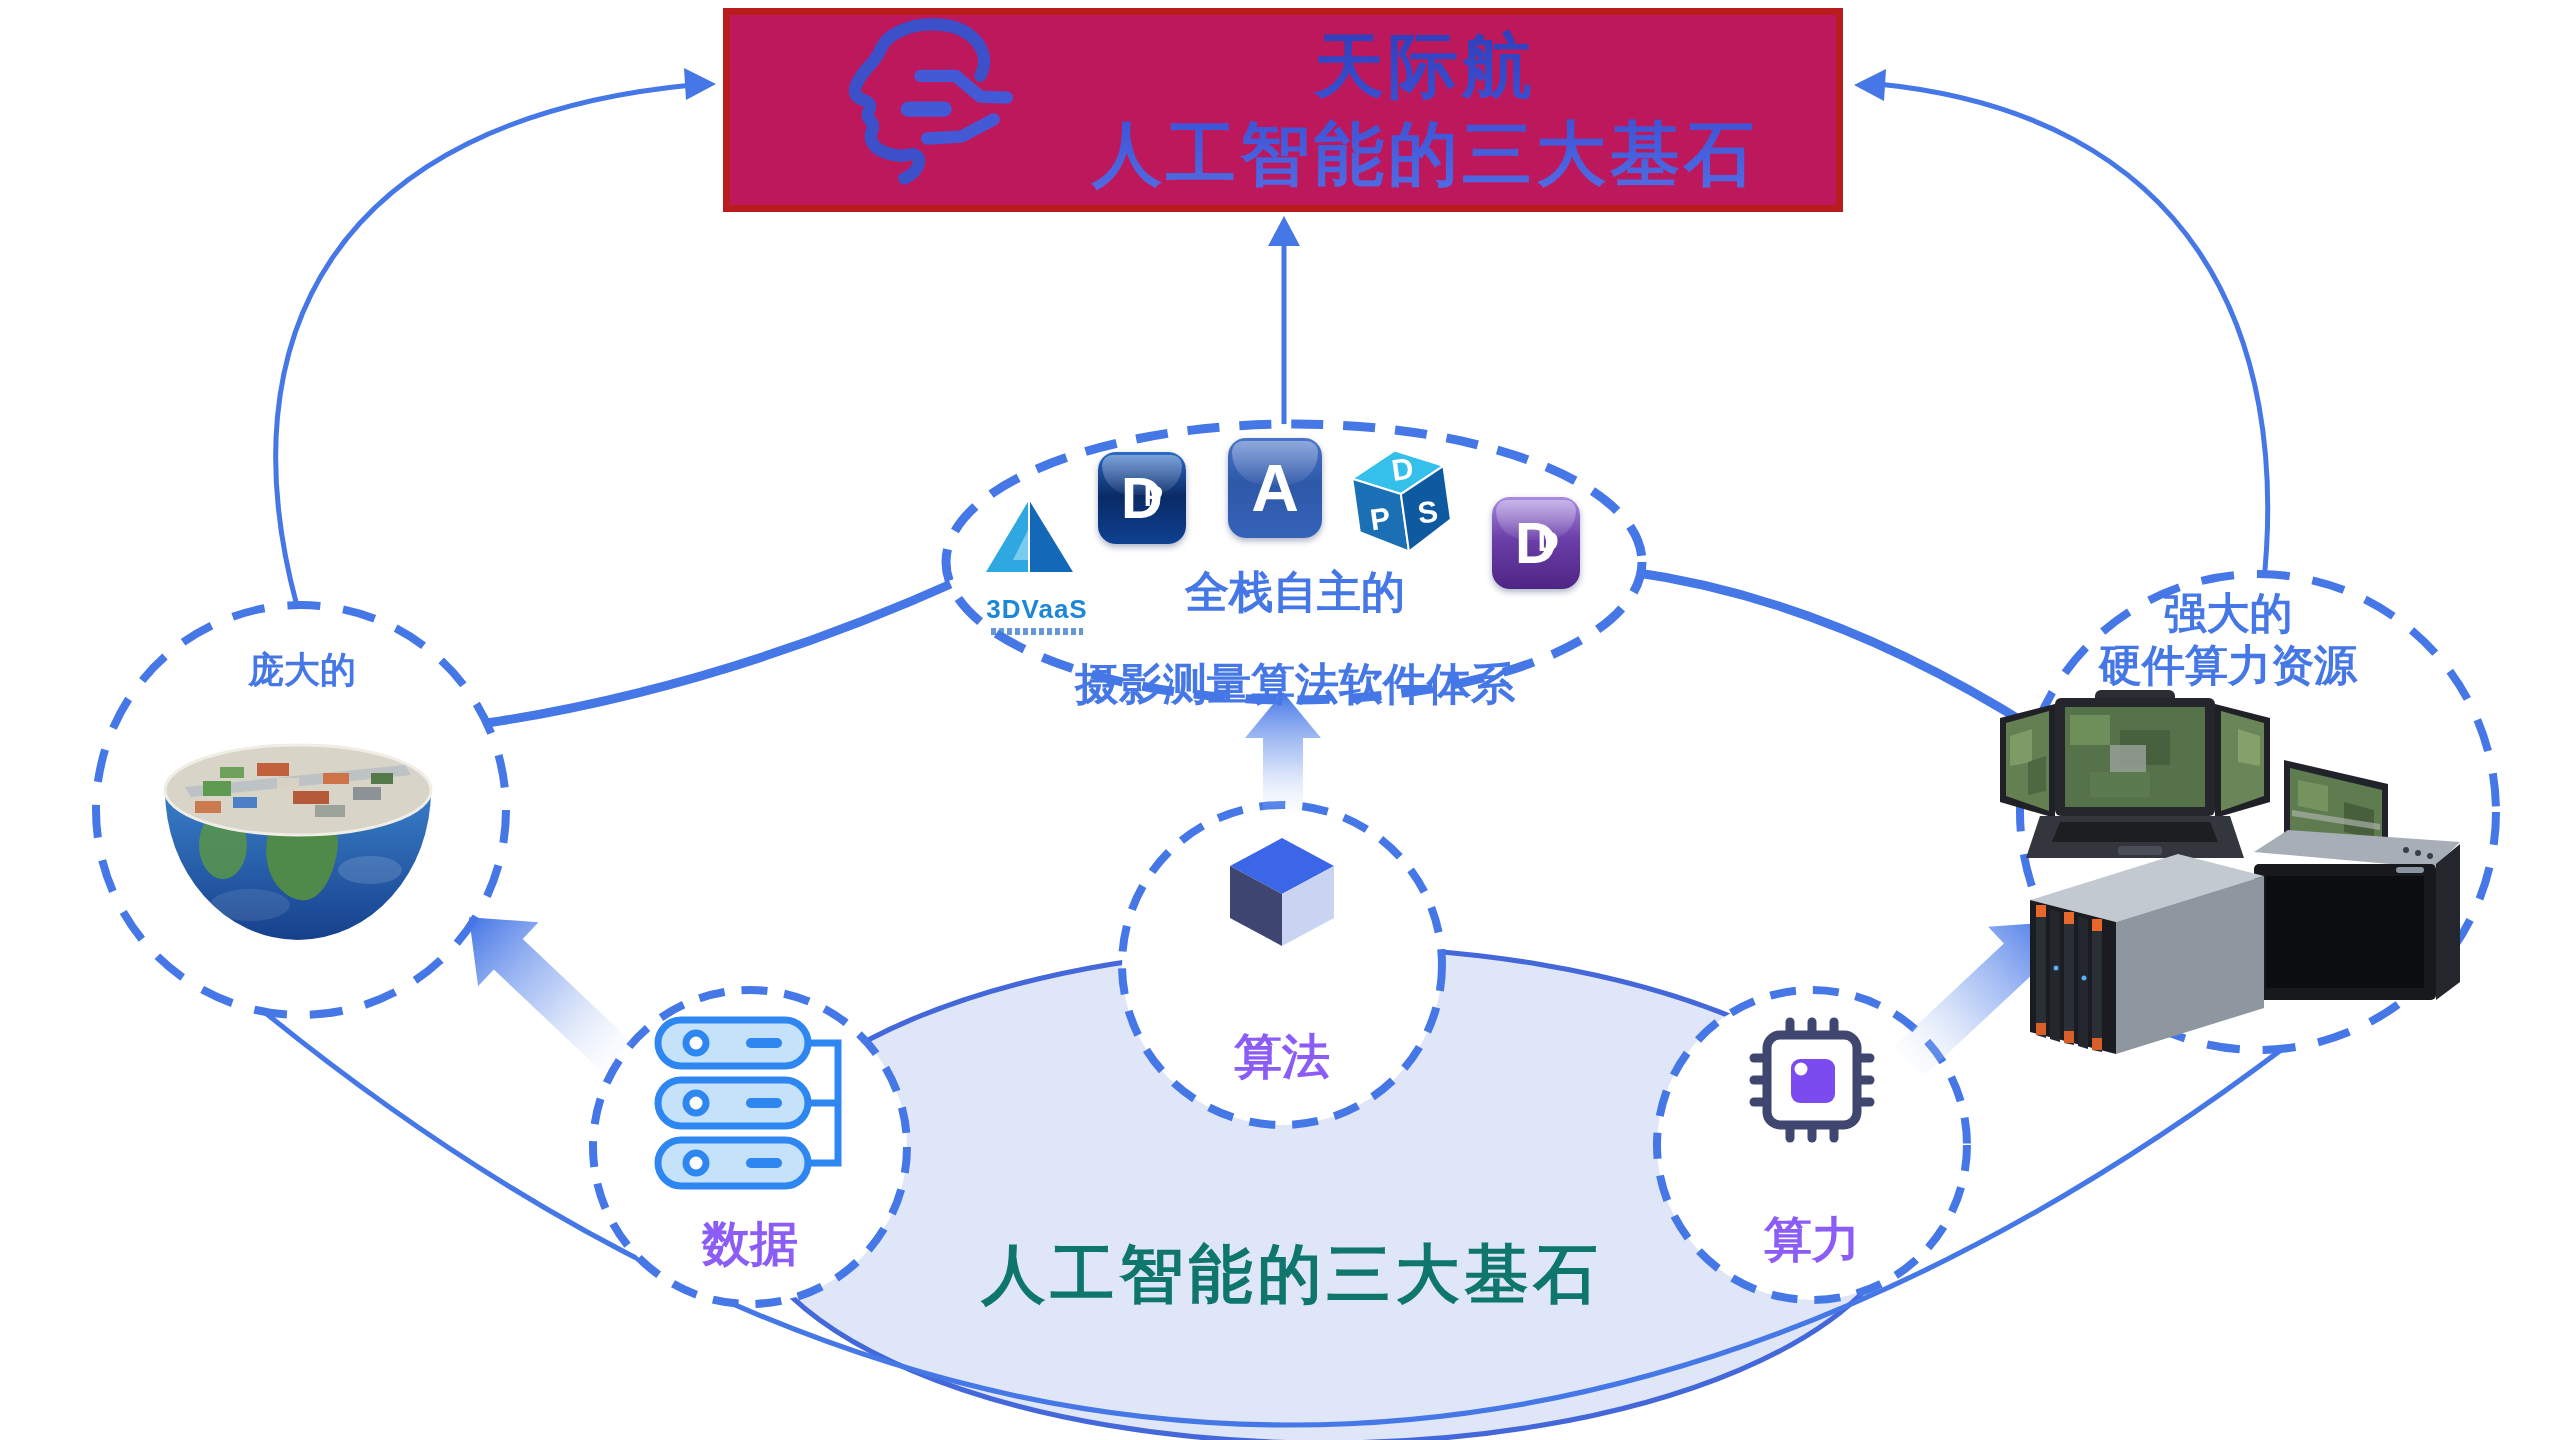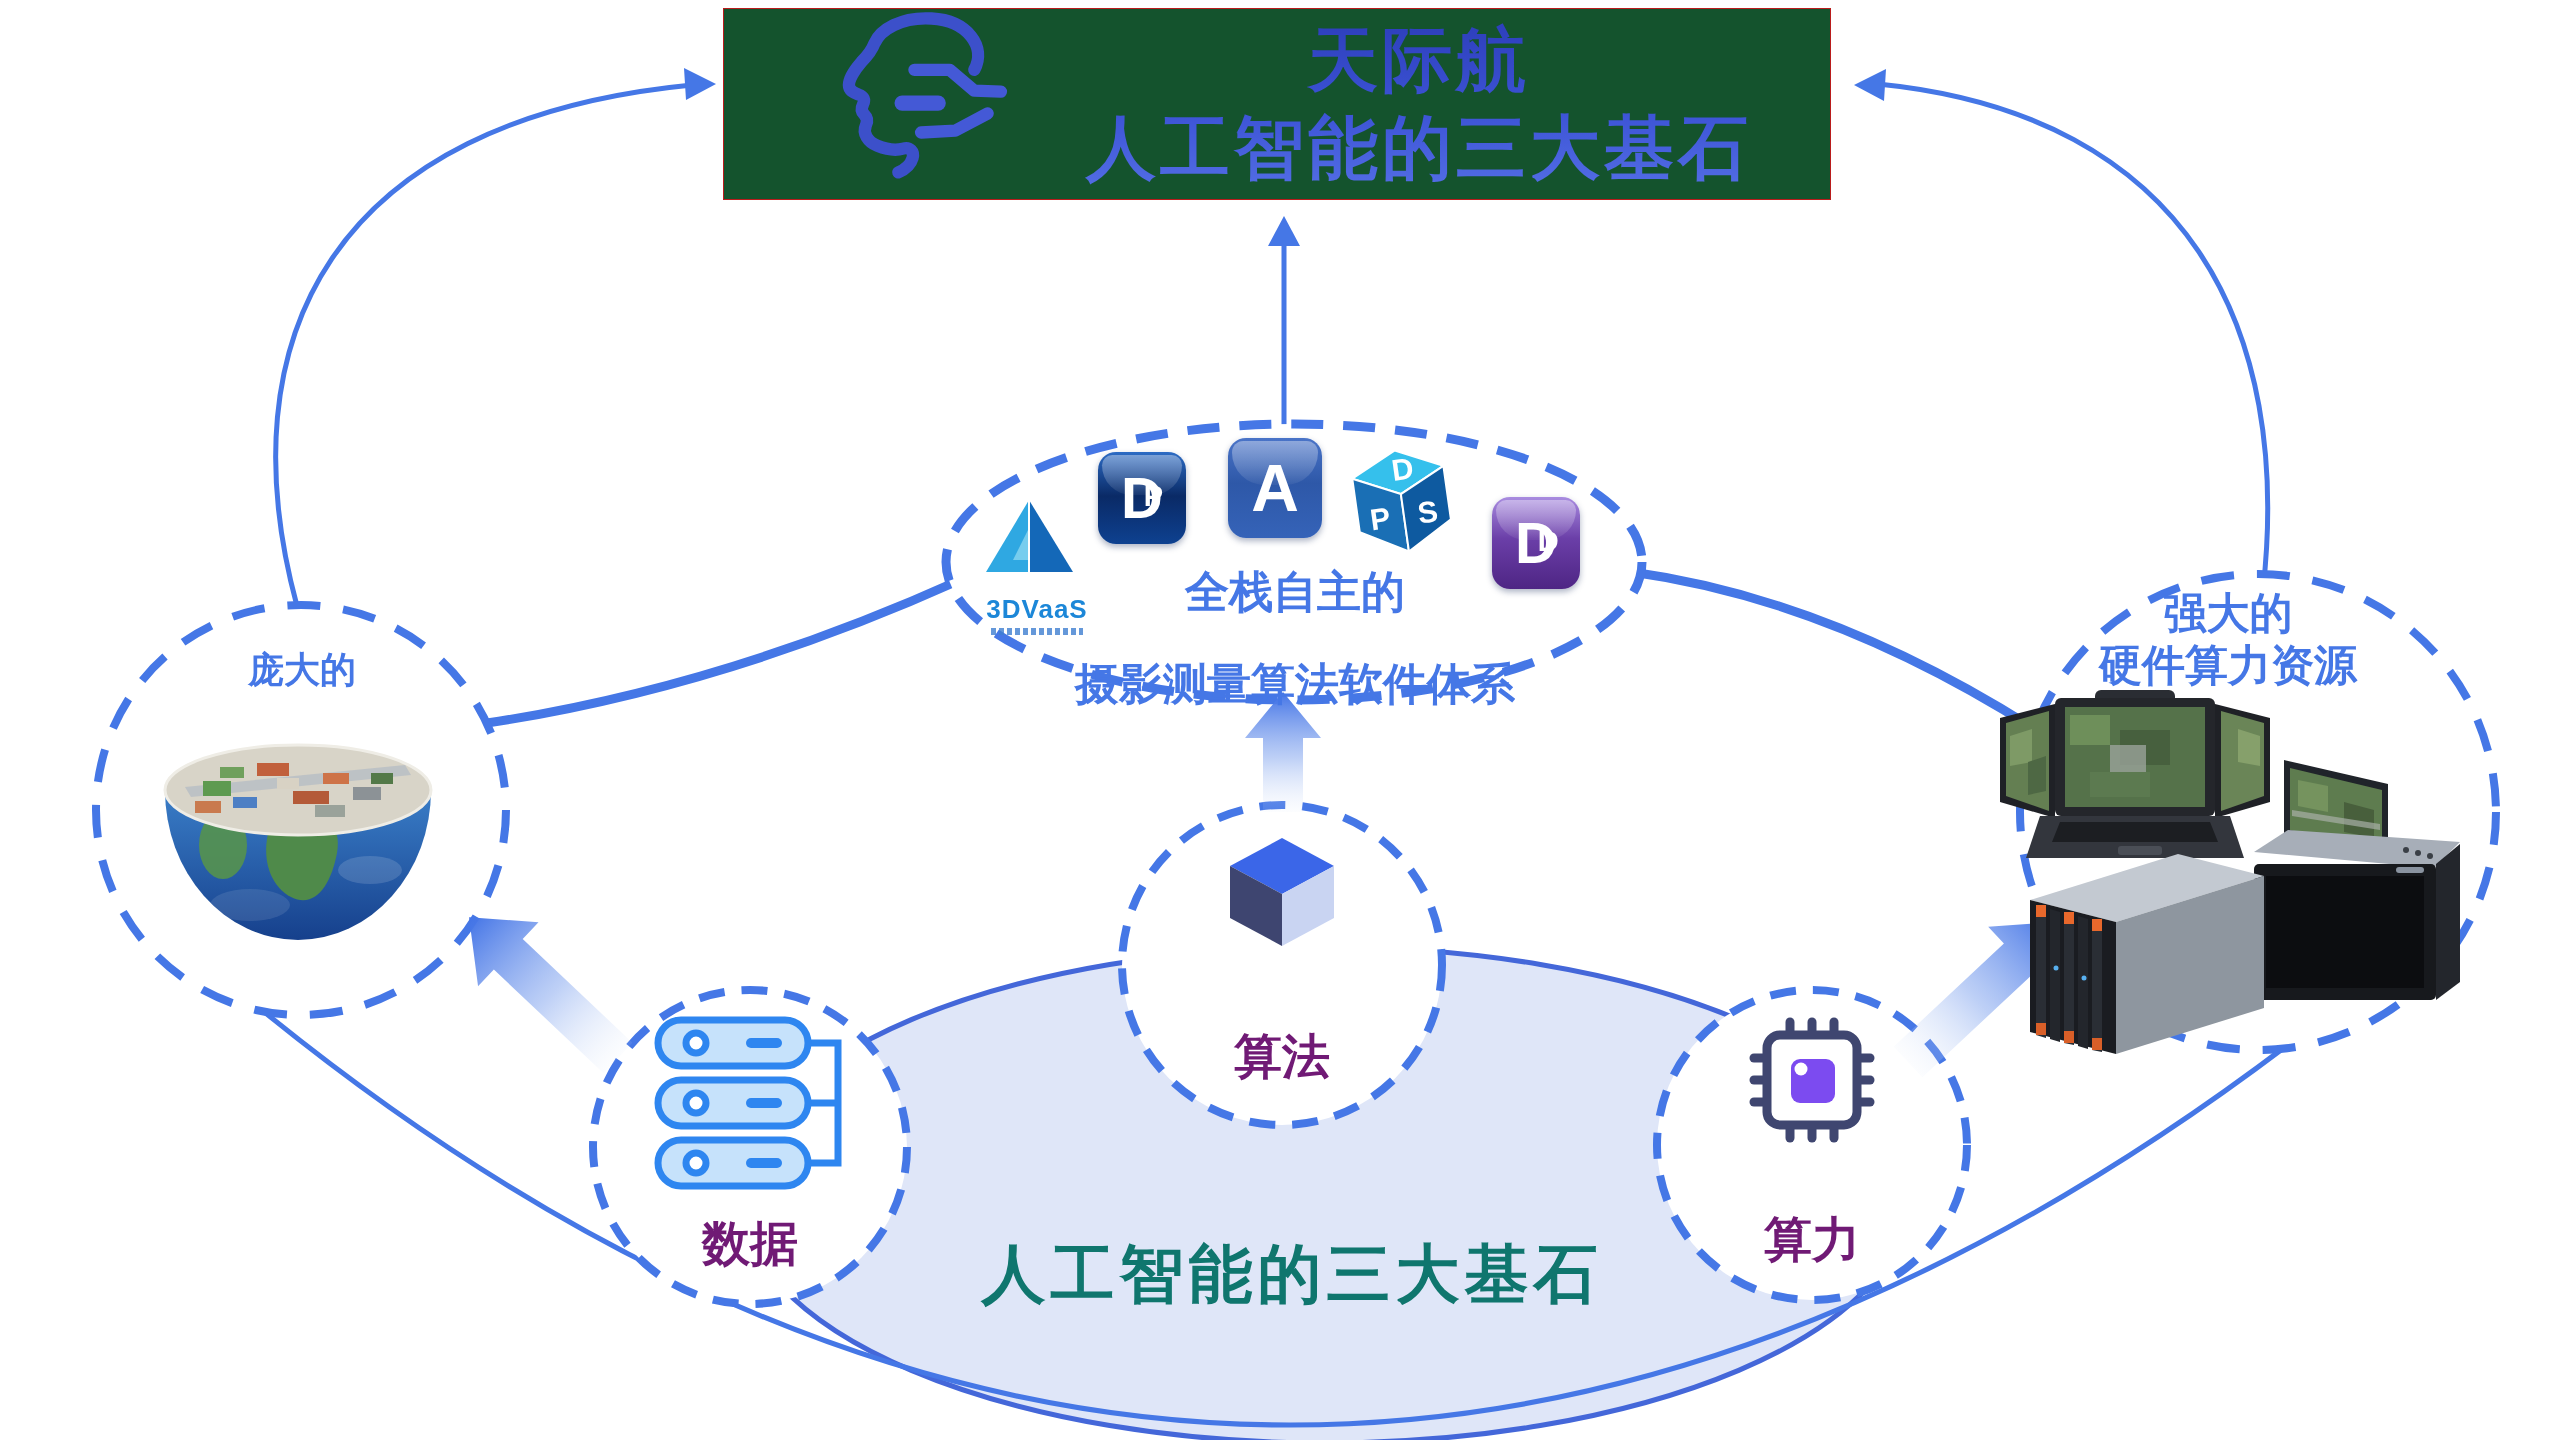--- a/index.html
+++ b/index.html
@@ -7,35 +7,35 @@
     position:relative;width:2560px;height:1440px;background:#ffffff;overflow:hidden;
     font-family:"Liberation Sans","DejaVu Sans",sans-serif;
   }
   svg{display:block;}
   .abs{position:absolute;}
   .ctr{transform:translate(-50%,-50%);text-align:center;white-space:nowrap;}
 
   
   .header-box{
     position:absolute;left:723px;top:8px;width:1106px;height:190px;
-    background:#14532d;border:1px solid #b91c1c;
+    background:#be185d;border:7px solid #b91c1c;
   }
   .header-title{
     position:absolute;left:300px;top:0;width:790px;height:190px;
     display:flex;flex-direction:column;justify-content:center;align-items:center;
     font-weight:800;font-size:70px;line-height:88px;letter-spacing:4px;
     color:#3445C8;
     background:linear-gradient(180deg,#2B3CB8 0%,#3D54D6 55%,#5570E6 100%);
     -webkit-background-clip:text;background-clip:text;
     -webkit-text-fill-color:transparent;
   }
 
   
   .blue-label{color:#4577E6;font-weight:800;text-align:right;}
-  .black-label{color:#701a75;font-weight:700;font-size:48px;}
+  .black-label{color:#8b5cf6;font-weight:700;font-size:48px;}
 
   .banner{
     color:#0f766e;font-weight:700;font-size:64px;letter-spacing:5px;
   }
 
   
   .app-icon{
     position:absolute;border-radius:18px;color:#fff;font-weight:800;
     display:flex;align-items:center;justify-content:center;
     box-shadow:0 3px 6px rgba(20,40,90,.35);overflow:hidden;

